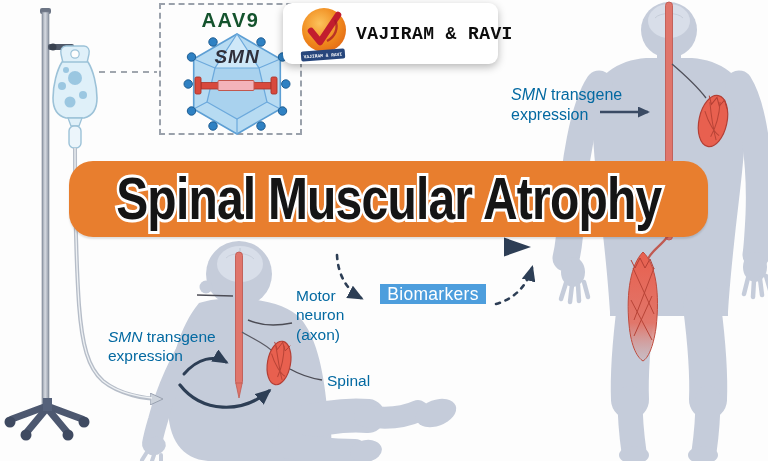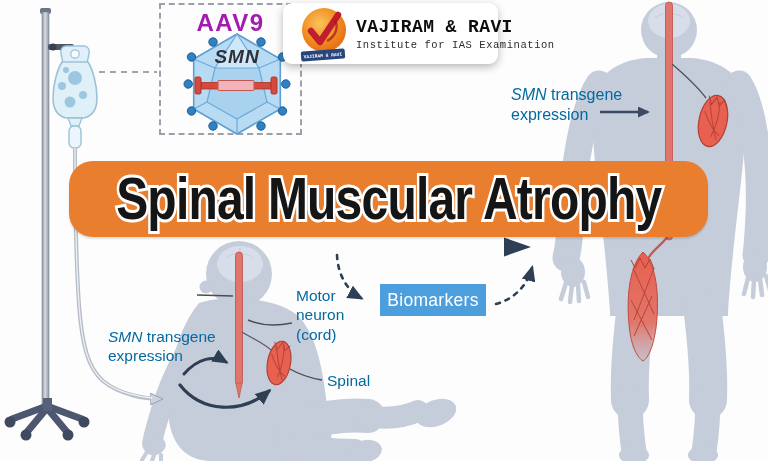--- a/index.html
+++ b/index.html
@@ -5,21 +5,21 @@
   * { margin:0; padding:0; box-sizing:border-box; }
   html,body { background:#ffffff; }
   .stage { position:relative; width:768px; height:461px; background:#fdfdfd; overflow:hidden;
            font-family:"Liberation Sans", sans-serif; }
   .art { position:absolute; left:0; top:0; }
 
   
   .aav-box { position:absolute; left:159px; top:3px; width:143px; height:132px;
              border:2px dashed #9aa1ab; }
   .aav-label { position:absolute; top:4px; left:0; width:100%; text-align:center;
-               font-size:24px; font-weight:700; color:#a21caf; letter-spacing:1.5px; }
+               font-size:20px; font-weight:700; color:#14532d; letter-spacing:1.5px; }
   .aav-virus { position:absolute; left:0; top:0; }
 
   
   .logo-card { position:absolute; left:283px; top:3px; width:215px; height:61px; background:#fff;
                border-radius:9px; box-shadow:0 3px 8px rgba(0,0,0,.28);
                display:flex; align-items:center; padding:1px 4px 1px 14px;font-family:Liberation Mono, monospace; }
   .logo-emblem { width:56px; height:59px; flex:0 0 auto; }
   .logo-text { margin-left:3px; }
   .logo-name { font-size:18px; font-weight:700; color:#0d0d0d; letter-spacing:.4px; white-space:nowrap; }
   .logo-tagline { font-size:10.5px; color:#2c2c2c; letter-spacing:.55px; margin-top:2px; white-space:nowrap; }
@@ -29,21 +29,21 @@
             background:var(--banner-orange,#E87E2E); border-radius:24px;
             display:flex; align-items:center; justify-content:center;
             box-shadow:0 2px 2px rgba(0,0,0,.12);margin-left:8px; }
   .banner-text { position:relative; transform:scaleX(.8); white-space:nowrap;
                  font-weight:700; font-size:60px; line-height:1; letter-spacing:-1px; }
   .banner-text .stroke { position:absolute; left:0; top:0; color:#fff;
                          -webkit-text-stroke:6px #fff; z-index:0; }
   .banner-text .fill { position:relative; color:#151515; z-index:1; }
 
   
-  .biomarkers { position:absolute; left:380px; top:284px; width:106px; height:32px;
+  .biomarkers { position:absolute; left:380px; top:284px; width:106px; height:20px;
                 background:var(--biomarkers-blue,#4D9EDD); color:#fff; font-size:17.5px;
                 display:flex; align-items:center; justify-content:center; letter-spacing:.3px; }
 
   
   .lbl { position:absolute; font-size:15.5px; color:#0369a1; line-height:1.25; }
   .lbl .em { font-style:italic; }
   .lbl-adult { font-size:16px; }
 </style>
 </head>
 <body>
@@ -252,21 +252,20 @@
       <circle cx="27" cy="26" r="22" fill="url(#ballGrad)"></circle>
       <path d="M14,27 L23,38 L41,11" fill="none" stroke="#c21d2e" stroke-width="6.5" stroke-linecap="round" stroke-linejoin="round"></path>
       <path d="M38,16 C42,24 38,33 30,37" fill="none" stroke="#a81625" stroke-width="2.4" opacity="0.75"></path>
       <g transform="rotate(-4 26 51)">
         <rect x="4" y="46" width="44" height="10" rx="2" fill="#27467c"></rect>
         <text x="26" y="53" text-anchor="middle" font-size="4.6" font-weight="700" fill="#ffffff">VAJIRAM &amp; RAVI</text>
       </g>
     </svg>
     <div class="logo-text">
       <div class="logo-name">VAJIRAM &amp; RAVI</div>
-      <div class="logo-tagline">Institute for IAS Examination</div>
     </div>
   </div>
 
   <div class="banner">
     <div class="banner-text">
       <span class="stroke" aria-hidden="true">Spinal Muscular Atrophy</span>
       <span class="fill">Spinal Muscular Atrophy</span>
     </div>
   </div>
 
@@ -276,21 +275,21 @@
 
 
   <div class="lbl" style="left:108px; top:327px;">
     <span class="em">SMN</span><span> transgene</span><br>
     <span>expression</span>
   </div>
 
   <div class="lbl" style="left:296px; top:286px;">
     <span>Motor</span><br>
     <span>neuron</span><br>
-    <span>(cord)</span>
+    <span>(axon)</span>
   </div>
 
   <div class="lbl" style="left:327px; top:371px;">
     <span>Spinal</span>
   </div>
 
   <div class="lbl lbl-adult" style="left:511px; top:85px;">
     <span class="em">SMN</span><span> transgene</span><br>
     <span>expression</span>
   </div>

